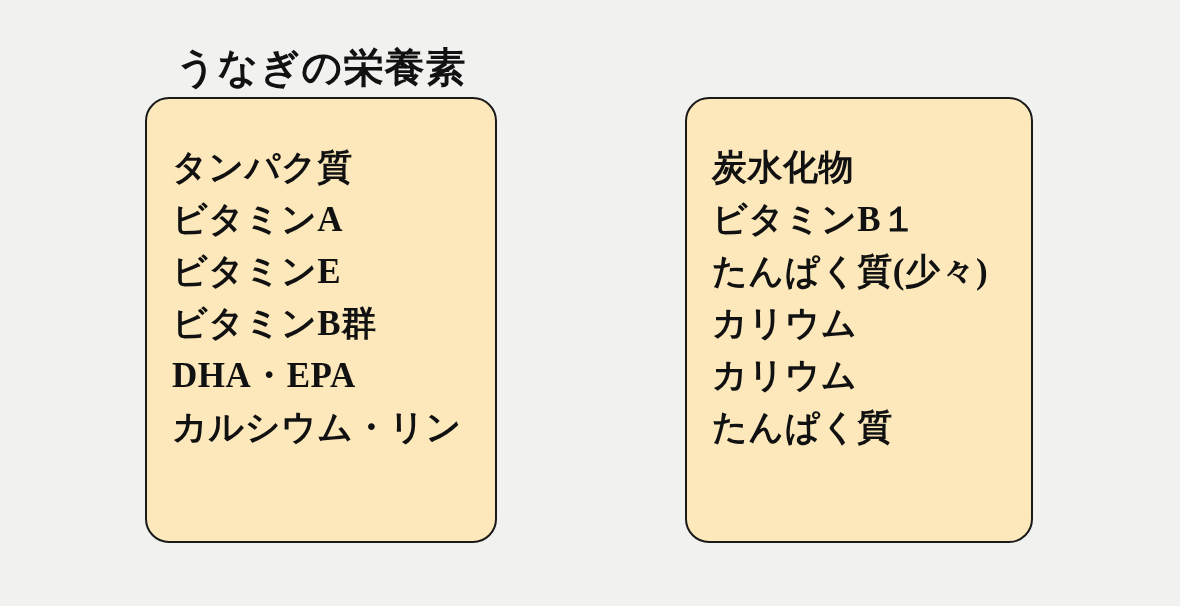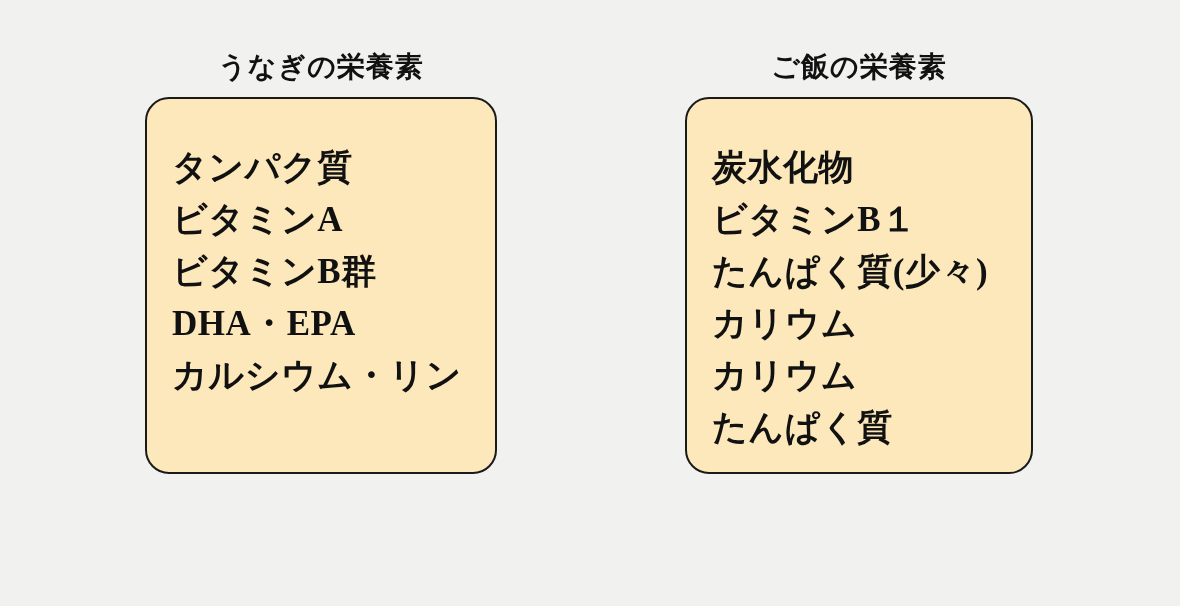--- a/index.html
+++ b/index.html
@@ -16,29 +16,29 @@
     font-family: "Liberation Serif", serif;
   }
   .card-title {
     position: absolute;
     top: 46px;
     height: 42px;
     line-height: 42px;
     text-align: center;
     font-family: "Liberation Sans", sans-serif;
     font-weight: bold;
-    font-size: 28px;
+    font-size: 40px;
     letter-spacing: 1px;
     color: var(--text, #111111);
     white-space: nowrap;
   }
   .card {
     position: absolute;
     top: 97px;
-    height: 377px;
+    height: 446px;
     box-sizing: border-box;
     background: var(--fill, #fce8bb);
     border: 2.5px solid var(--border, #1a1a1a);
     border-radius: 24px;
     padding: 43px 14px 0 25px;
   }
   .card-title.left  { left: 145px; width: 352px; }
   .card.left        { left: 145px; width: 352px; }
   .card-title.right { left: 685px; width: 348px; }
   .card.right       { left: 685px; width: 348px; }
@@ -54,26 +54,26 @@
 </style>
 </head>
 <body>
 
 <div class="canvas">
 
   <div class="card-title left">うなぎの栄養素</div>
   <div class="card left">
     <div class="item">タンパク質</div>
     <div class="item">ビタミンA</div>
+    <div class="item">ビタミンE</div>
     <div class="item">ビタミンB群</div>
     <div class="item">DHA・EPA</div>
     <div class="item">カルシウム・リン</div>
   </div>
 
-  <div class="card-title right">ご飯の栄養素</div>
   <div class="card right">
     <div class="item">炭水化物</div>
     <div class="item">ビタミンB１</div>
     <div class="item">たんぱく質(少々)</div>
     <div class="item">カリウム</div>
     <div class="item">カリウム</div>
     <div class="item">たんぱく質</div>
   </div>
 
 </div>

